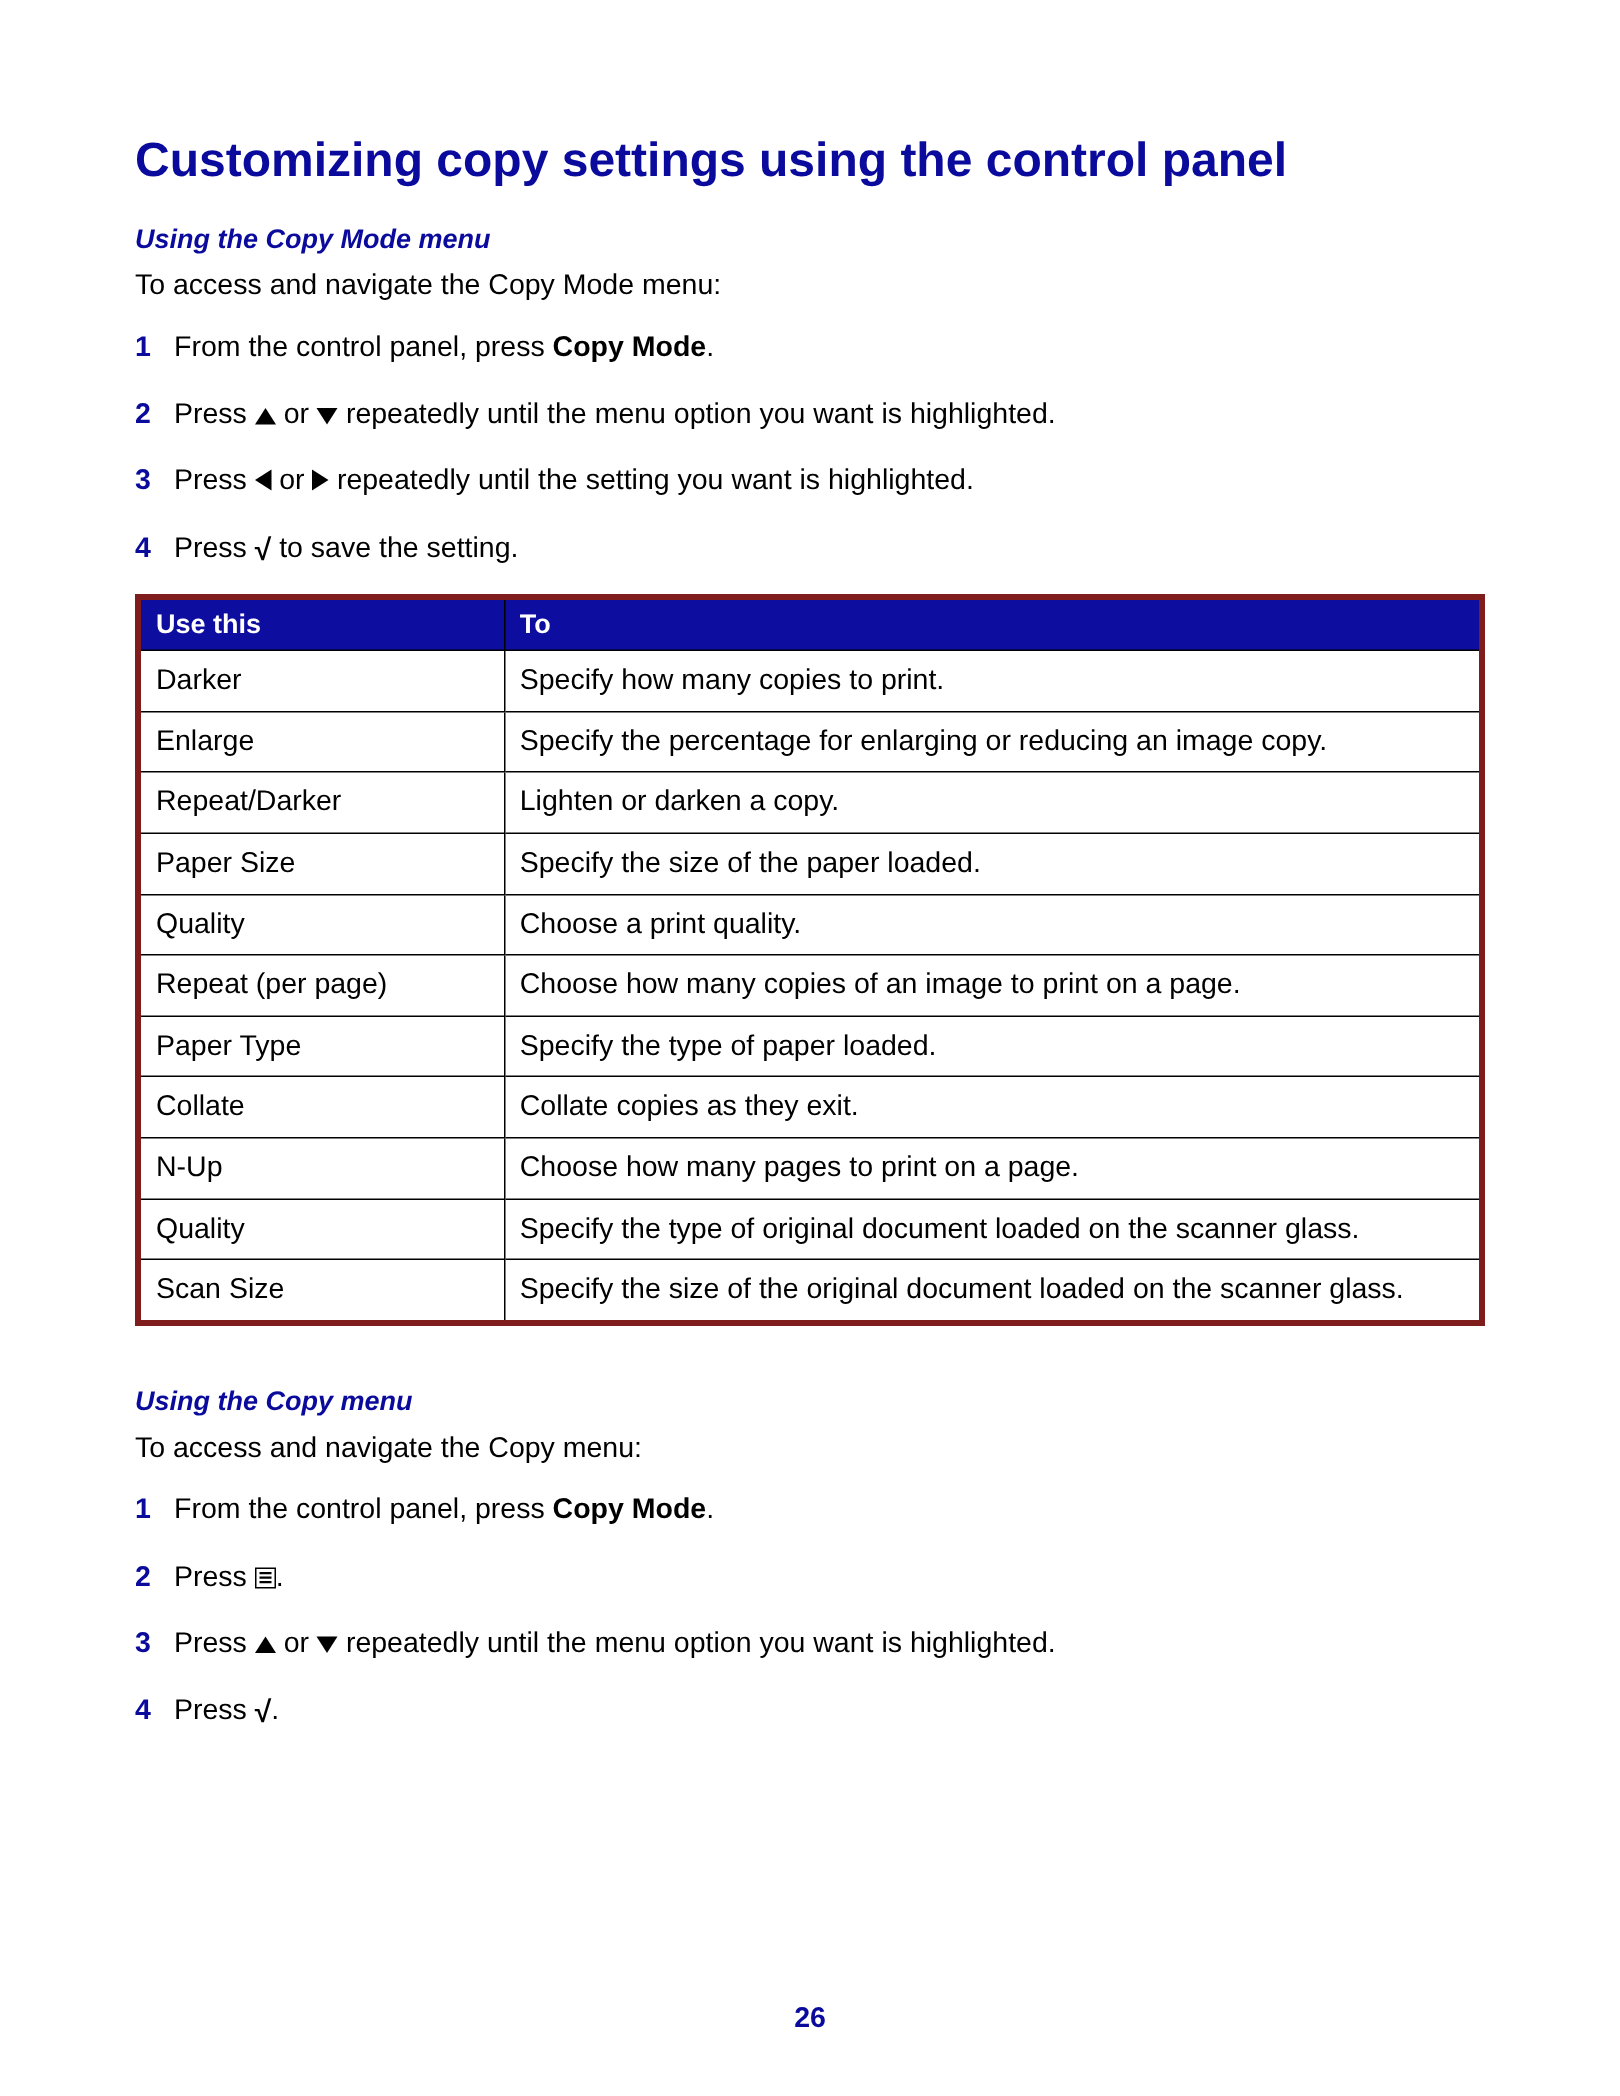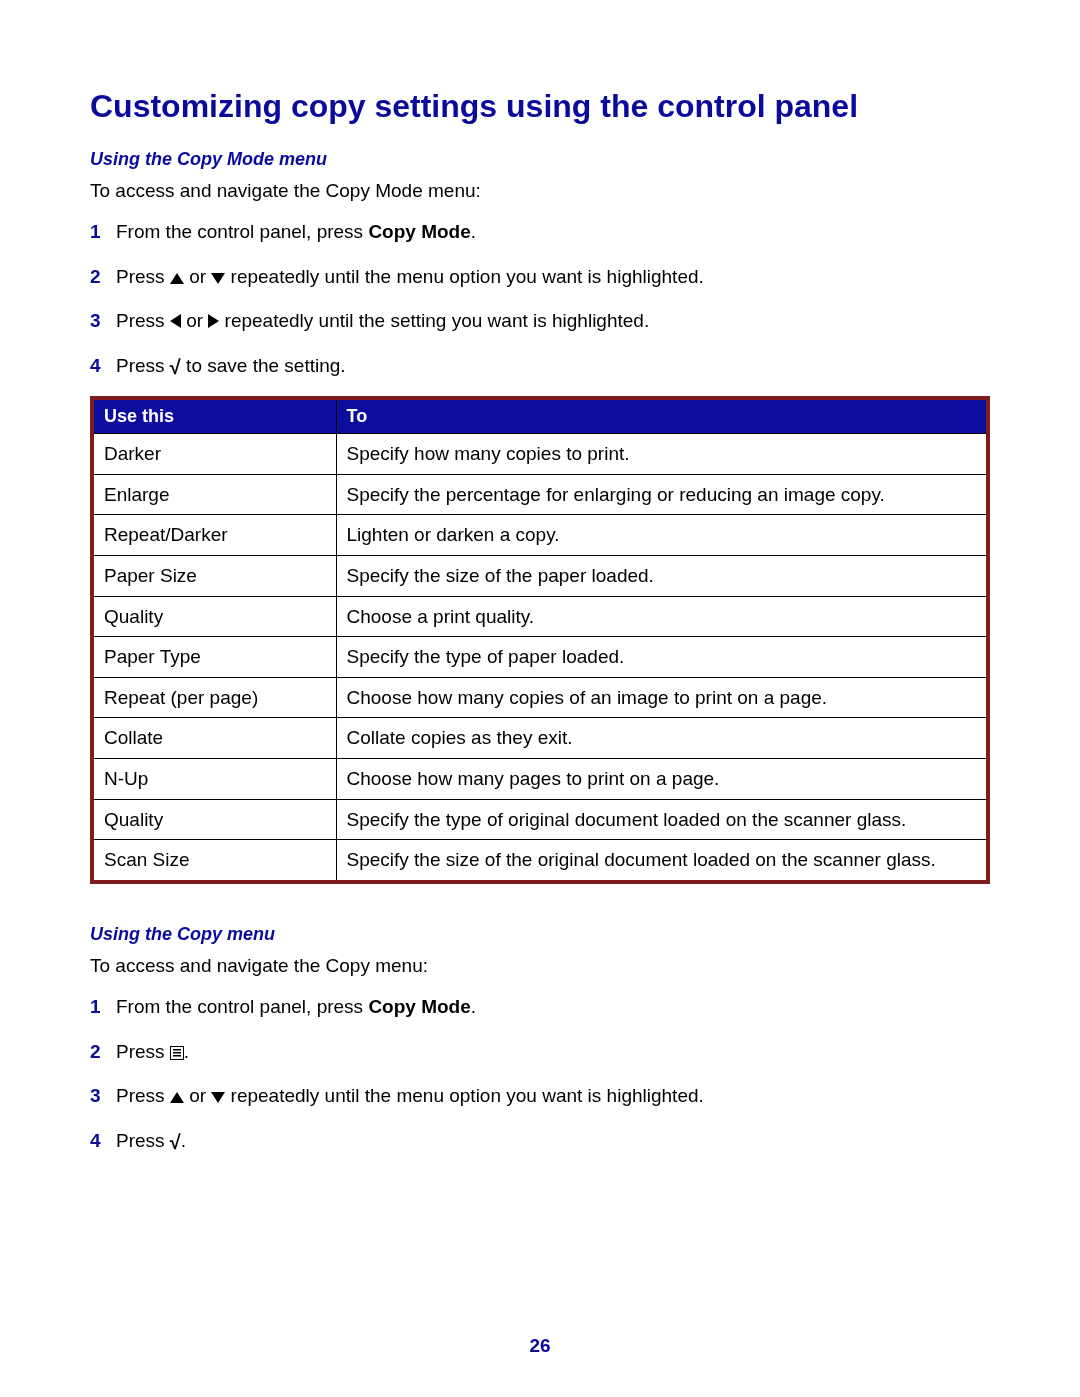--- a/index.html
+++ b/index.html
@@ -182,28 +182,28 @@
         </tr>
         <tr>
           <td>Paper Size</td>
           <td>Specify the size of the paper loaded.</td>
         </tr>
         <tr>
           <td>Quality</td>
           <td>Choose a print quality.</td>
         </tr>
         <tr>
+          <td>Repeat (per page)</td>
+          <td>Choose how many copies of an image to print on a page.</td>
+        </tr>
+        <tr>
           <td>Paper Type</td>
           <td>Specify the type of paper loaded.</td>
         </tr>
         <tr>
-          <td>Repeat (per page)</td>
-          <td>Choose how many copies of an image to print on a page.</td>
-        </tr>
-        <tr>
           <td>Collate</td>
           <td>Collate copies as they exit.</td>
         </tr>
         <tr>
           <td>N-Up</td>
           <td>Choose how many pages to print on a page.</td>
         </tr>
         <tr>
           <td>Quality</td>
           <td>Specify the type of original document loaded on the scanner glass.</td>

